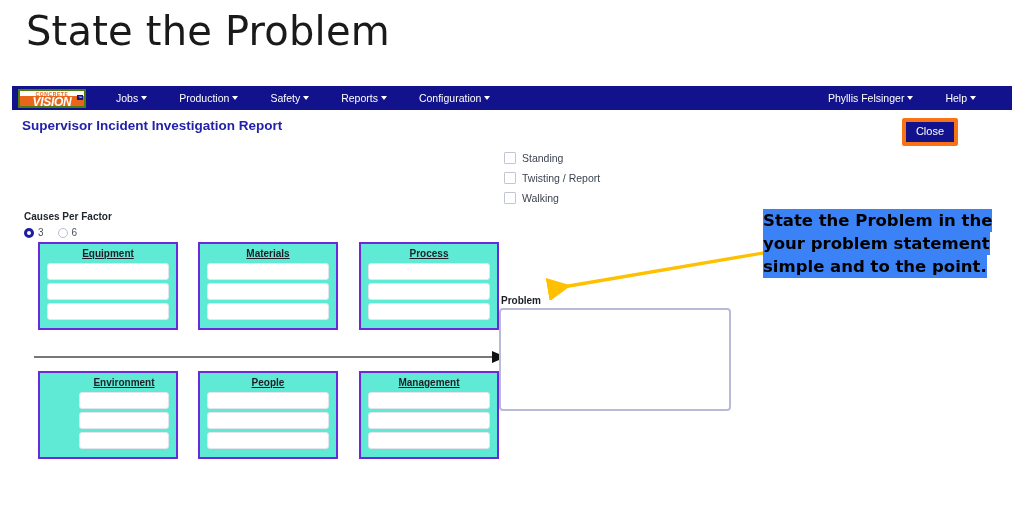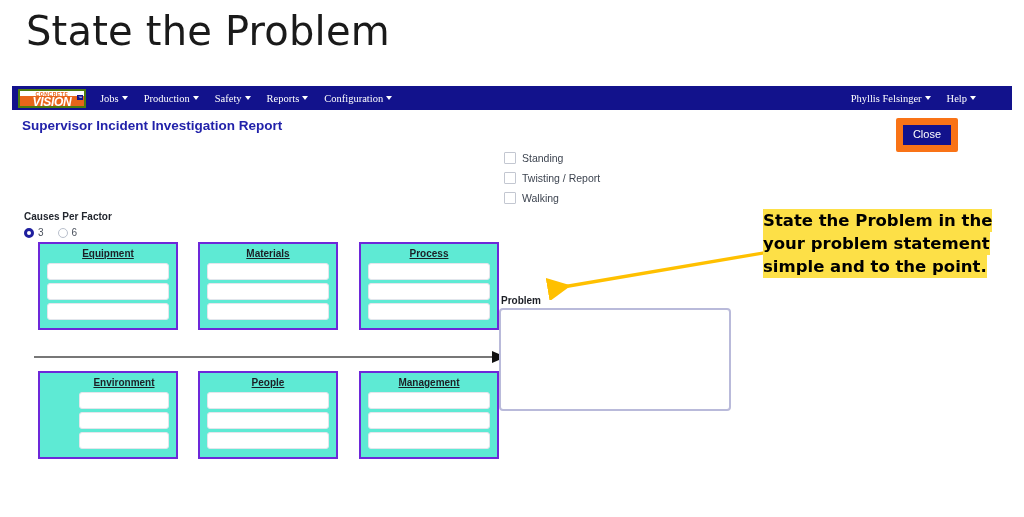--- a/index.html
+++ b/index.html
@@ -104,21 +104,22 @@
     display: flex;
     align-items: center;
     margin-left: 14px;
   }
   .nav-item {
     color: #ffffff;
     font-size: 10.5px;
     margin-right: 16px;
     white-space: nowrap;
     cursor: pointer;
-    font-family: Liberation Serif, serif;
+    font-family: Liberation Sans, sans-serif;
+    margin-left: 16px;
   }
   .nav-caret {
     display: inline-block;
     margin-left: 3px;
     border-left: 3px solid transparent;
     border-right: 3px solid transparent;
     border-top: 4px solid #ffffff;
     vertical-align: 2px;
   }
   .nav-right {
@@ -139,21 +140,21 @@
     white-space: nowrap;
   }
   #close-button {
     position: absolute;
     right: 54px;
     top: 32px;
     background: #12128c;
     color: #ffffff;
     font-size: 11px;
     padding: 3px 10px 4px 10px;
-    border: 7px solid #f97316;
+    border: 4px solid #f97316;
     border-radius: 2px;
     cursor: pointer;
     line-height: 13px;
   }
 
   
   .clipped-text {
     position: absolute;
     font-size: 9px;
     color: #9aa0b5;
@@ -306,21 +307,21 @@
   
   #callout-box {
     position: absolute;
     left: 763px;
     top: 209px;
     width: 225px;
     box-sizing: border-box;
   }
   .callout-line {
     display: inline-block;
-    background: #fde047;
+    background: #3b82f6;
     color: #000000;
     font-size: 16.5px;
     font-weight: 600;
     line-height: 23px;
     font-family: "DejaVu Sans", sans-serif;
     white-space: nowrap;
   }
 
   
   #callout-arrow {

